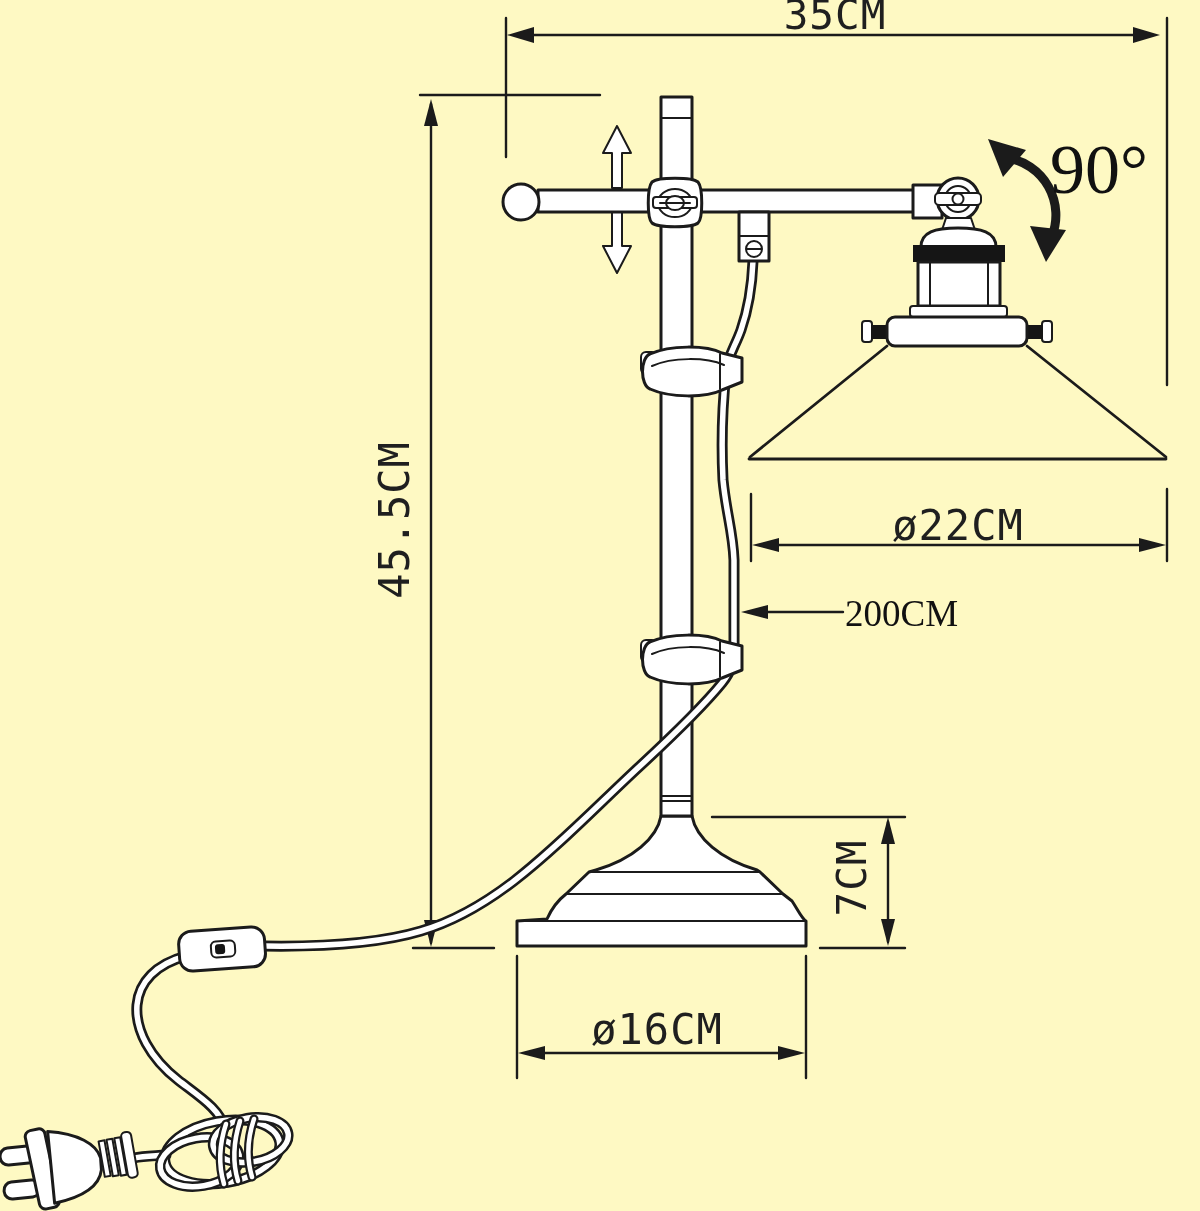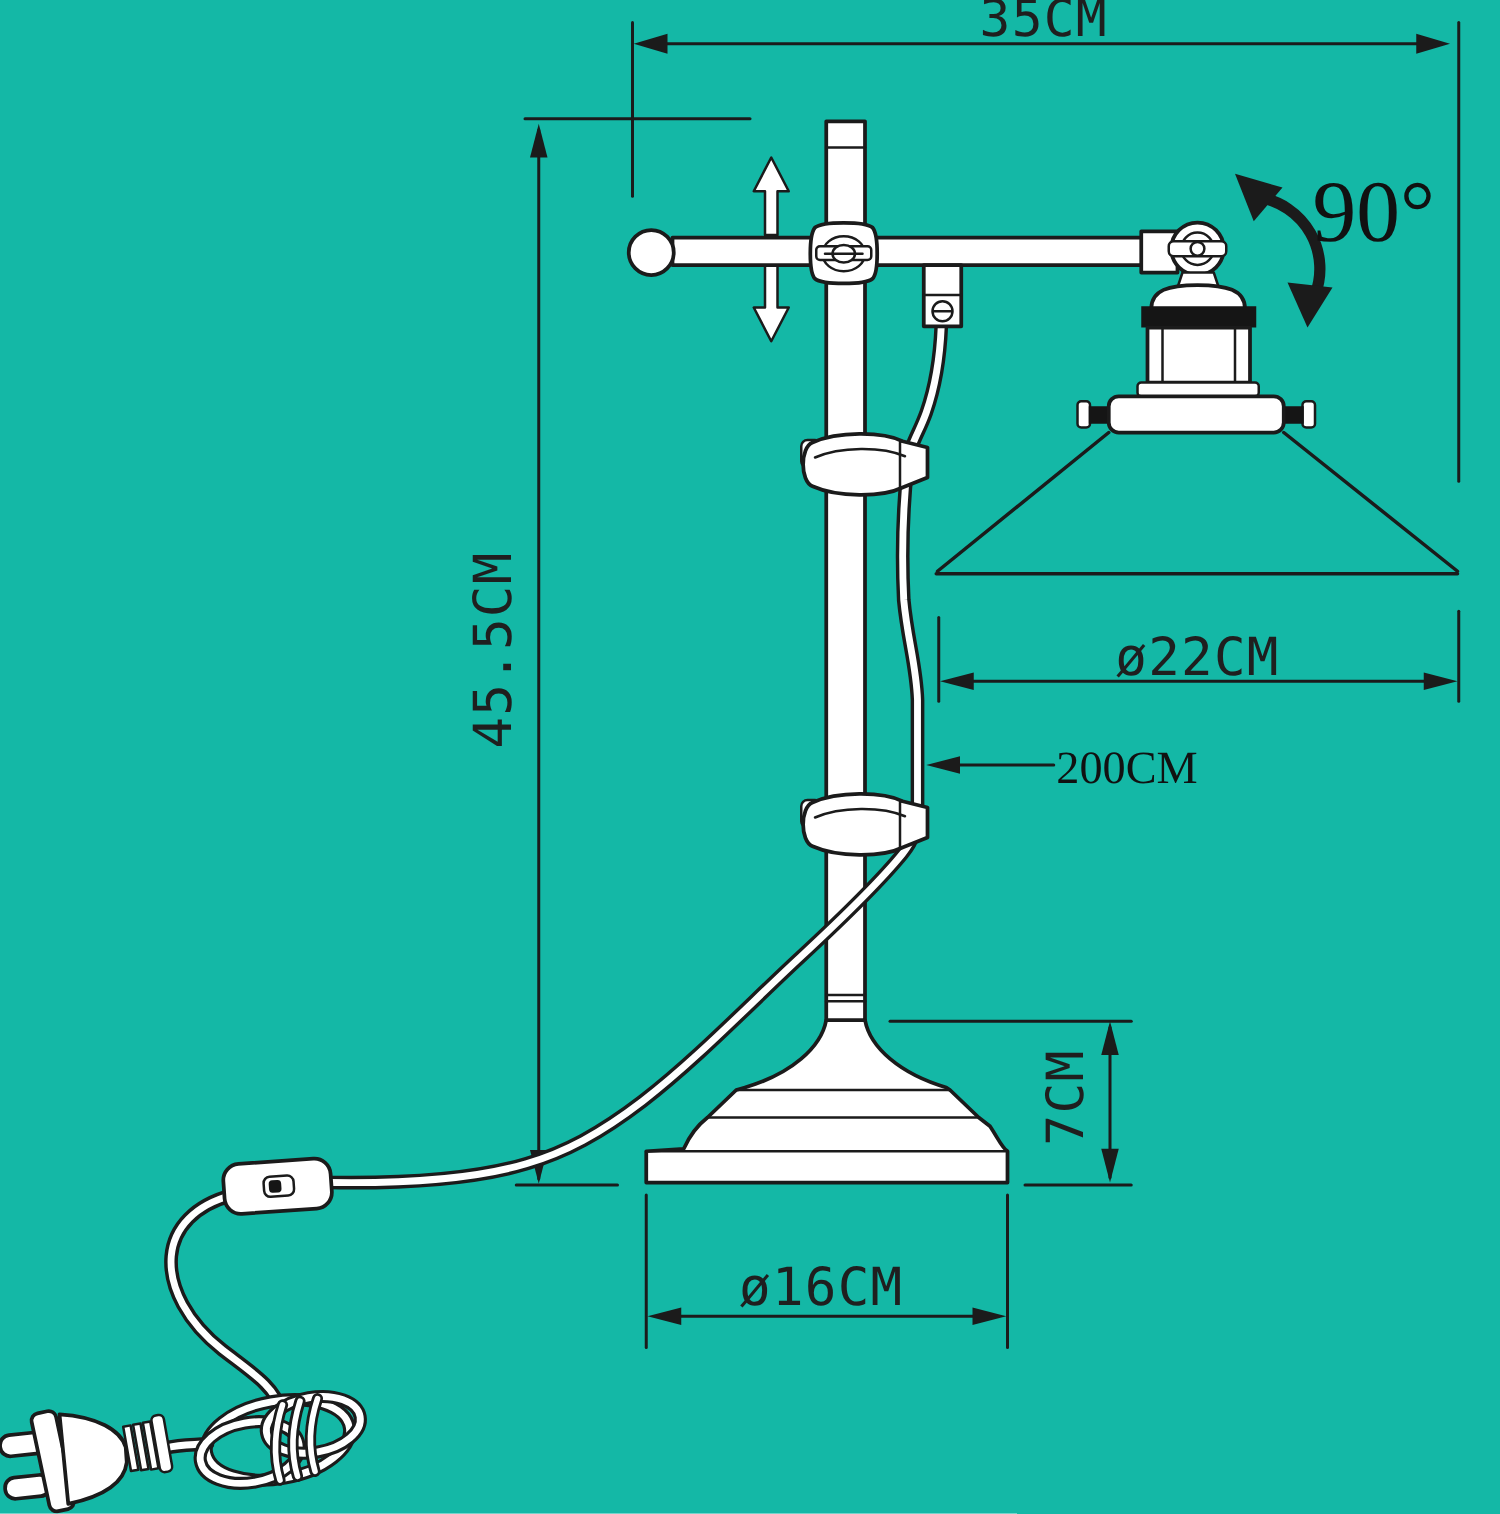--- a/index.html
+++ b/index.html
@@ -4,21 +4,21 @@
 <style>
   html, body {
     margin: 0;
     padding: 0;
     background: #ffffff;
   }
   .sheet {
     position: relative;
     width: 1200px;
     height: 1211px;
-    background: #14b8a6;
+    background: #fef9c3;
     overflow: hidden;
   }
   svg { display: block; }
   .ink        { stroke: #1b1b1b; fill: none; stroke-linecap: round; stroke-linejoin: round; }
   .obj        { stroke-width: 3; }
   .objfill    { fill: #ffffff; }
   .thin       { stroke-width: 2; }
   .dim        { stroke-width: 2.4; }
   .solid      { fill: #151515; stroke: none; }
   .cad-text   {

